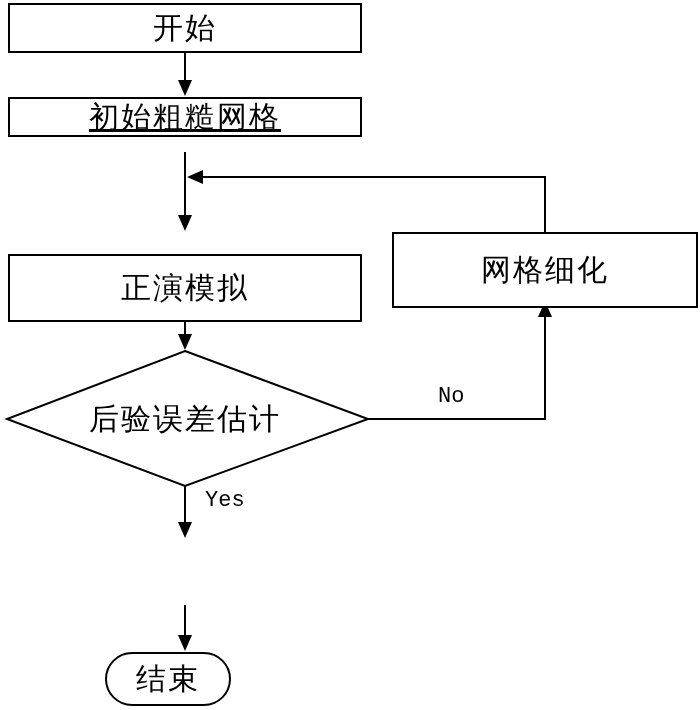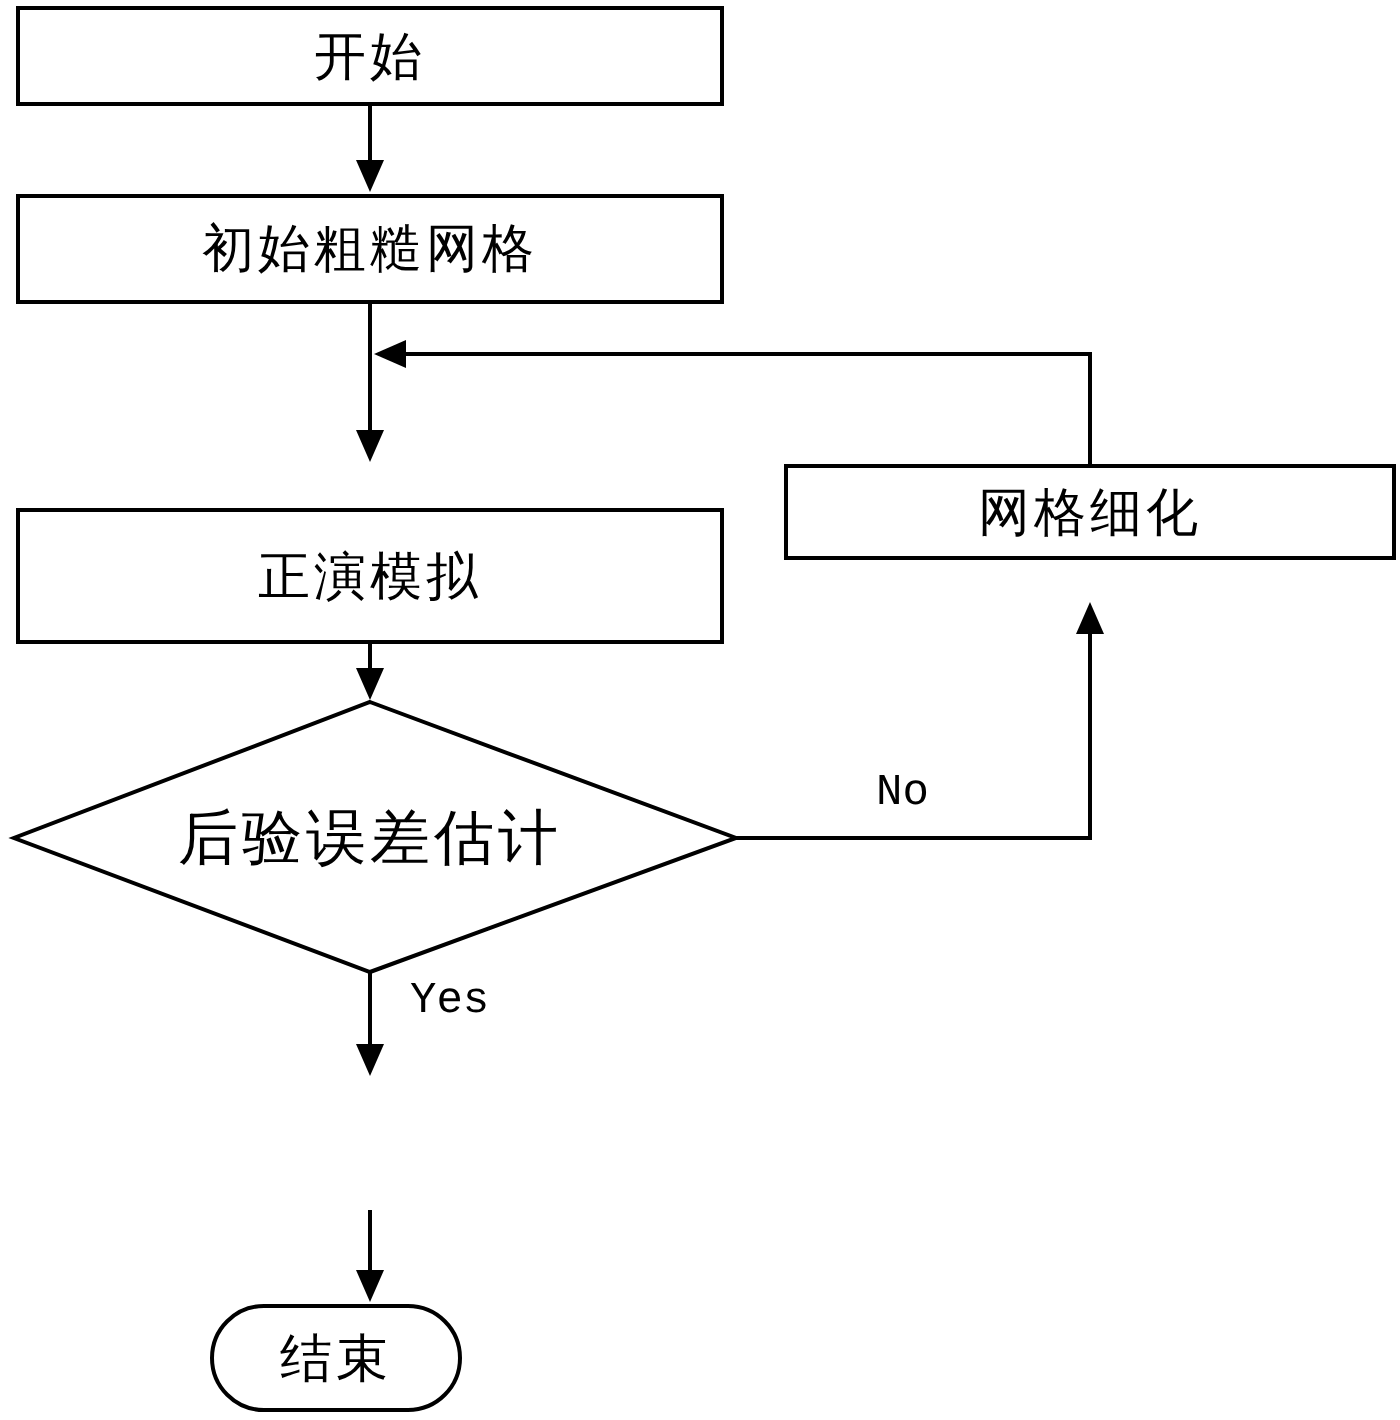--- a/index.html
+++ b/index.html
@@ -24,21 +24,21 @@
     height: 710px;
   }
   .node {
     position: absolute;
     box-sizing: border-box;
     background: #ffffff;
     border: 2px solid #000000;
     display: flex;
     align-items: center;
     justify-content: center;
-    font-size: 26px;
+    font-size: 30px;
     letter-spacing: 2px;
     white-space: nowrap;
   }
   .node.stadium {
     border-radius: 27px;
   }
   .diamond-label {
     position: absolute;
     display: flex;
     align-items: center;
@@ -49,23 +49,23 @@
     text-align: right;
   }
   .edge-label {
     position: absolute;
     font-size: 22px;
     line-height: 1;
     white-space: nowrap;
     font-family: Liberation Mono, monospace;
   }
   #node-start        { left: 8px;   top: 3px;   width: 354px; height: 50px; }
-  #node-initial-mesh { left: 8px;   top: 97px;  width: 354px; height: 55px; }
+  #node-initial-mesh { left: 8px;   top: 97px;  width: 354px; height: 40px; text-decoration: underline; }
   #node-forward-sim  { left: 8px;   top: 232px; width: 354px; height: 68px; margin-top: 22px; }
-  #node-mesh-refine  { left: 392px; top: 232px; width: 306px; height: 48px; }
+  #node-mesh-refine  { left: 392px; top: 232px; width: 306px; height: 76px; }
   #node-final-sim    { left: 8px;   top: 539px; width: 354px; height: 66px; }
   #node-end          { left: 105px; top: 652px; width: 126px; height: 54px; }
   #label-error-estimate { left: 35px; top: 402px; width: 300px; height: 34px; }
   #label-no  { left: 438px; top: 386px; }
   #label-yes { left: 205px; top: 490px; }
 </style>
 </head>
 <body>
 
 <div id="canvas">

